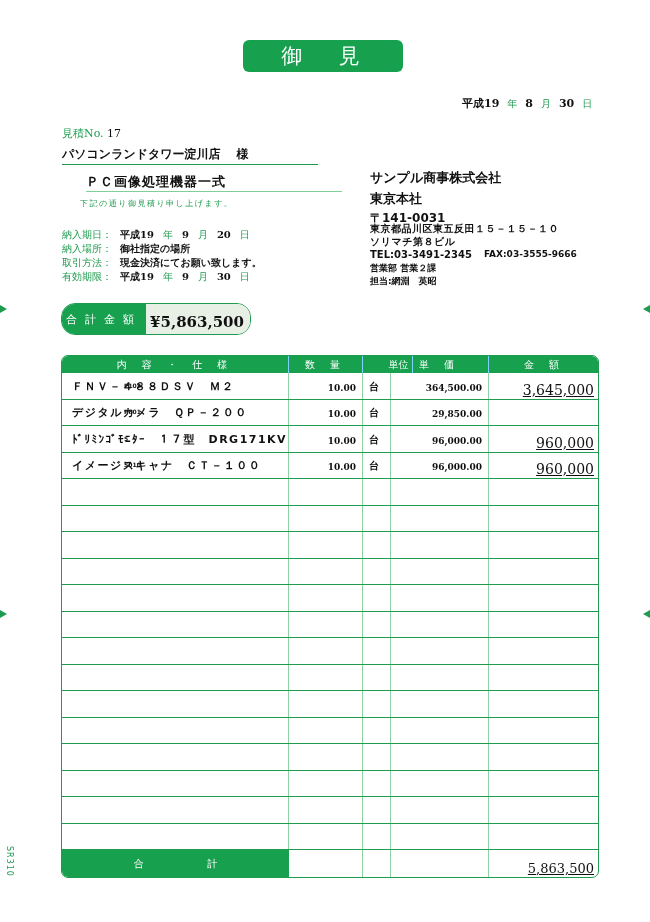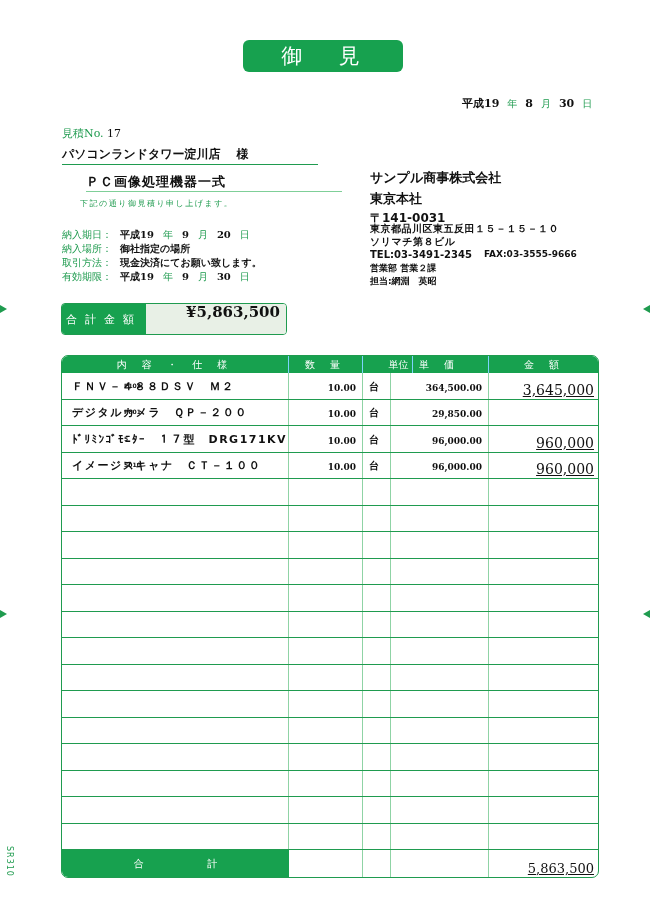--- a/index.html
+++ b/index.html
@@ -18,26 +18,26 @@
           font-size:12px; font-weight:bold; font-family:"DejaVu Sans", sans-serif; }
   .cust .sama { margin-left:16px; }
   .subject { top:173px; left:62px; width:256px; height:18px; border-bottom:1.5px solid #7fcf98;
              font-size:13px; font-weight:bold; font-family:"DejaVu Sans", sans-serif; letter-spacing:1px;margin-left:24px; }
   .note { top:198px; left:80px; font-size:8px; color:#1f9b4f; letter-spacing:1.5px; }
   .terms { left:62px; font-size:10px; line-height:14px; }
   .terms .k { color:#1f9b4f; display:inline-block; width:58px; }
   .terms .v { font-weight:bold; }
   .terms .g { color:#1f9b4f; font-weight:normal; margin:0 9px; }
   .company { left:370px; font-family:"DejaVu Sans", sans-serif; }
-  .total-box { left:61px; top:303px; width:226px; height:32px; border:1.5px solid #1f9b4f;
-               border-radius:4px; overflow:hidden; display:flex; box-sizing:border-box; }
+  .total-box { left:61px; top:303px; width:190px; height:32px; border:1.5px solid #1f9b4f;
+               border-radius:14px; overflow:hidden; display:flex; box-sizing:border-box; }
   .total-box .lab { width:84px; background:#17a14f; color:#fff; font-size:11px; letter-spacing:8px;
                     display:flex; align-items:center; justify-content:center; font-family:"DejaVu Sans", sans-serif; }
   .total-box .val { flex:1; background:#e8f0e6; font-size:15px; font-weight:bold; display:flex;
-                    align-items:flex-end; justify-content:flex-end; padding:0 6px 13px 0; }
+                    align-items:flex-end; justify-content:flex-end; padding:0 6px 3px 0; }
   .table { left:61px; top:355px; width:538px; height:523px; border:1.5px solid #1f9b4f;
            border-radius:7px 7px 7px 7px; box-sizing:border-box; overflow:hidden; }
   .thead { position:absolute; left:0; top:0; width:100%; height:17px; background:#17a14f; color:#fff;
            font-family:"DejaVu Sans", sans-serif; font-size:10px; }
   .thead div { position:absolute; top:0; height:17px; line-height:17px; text-align:center;
                border-right:1px solid #7dd3fc; box-sizing:border-box; letter-spacing:6px; }
   .row { position:absolute; left:0; width:100%; height:26.5px; border-bottom:1.3px solid #1f9b4f; box-sizing:border-box; }
   .cell { position:absolute; top:0; height:100%; box-sizing:border-box; border-right:1px solid #8fd3a5; }
   .c1 { left:0; width:227px; }
   .c2 { left:227px; width:74px; }

